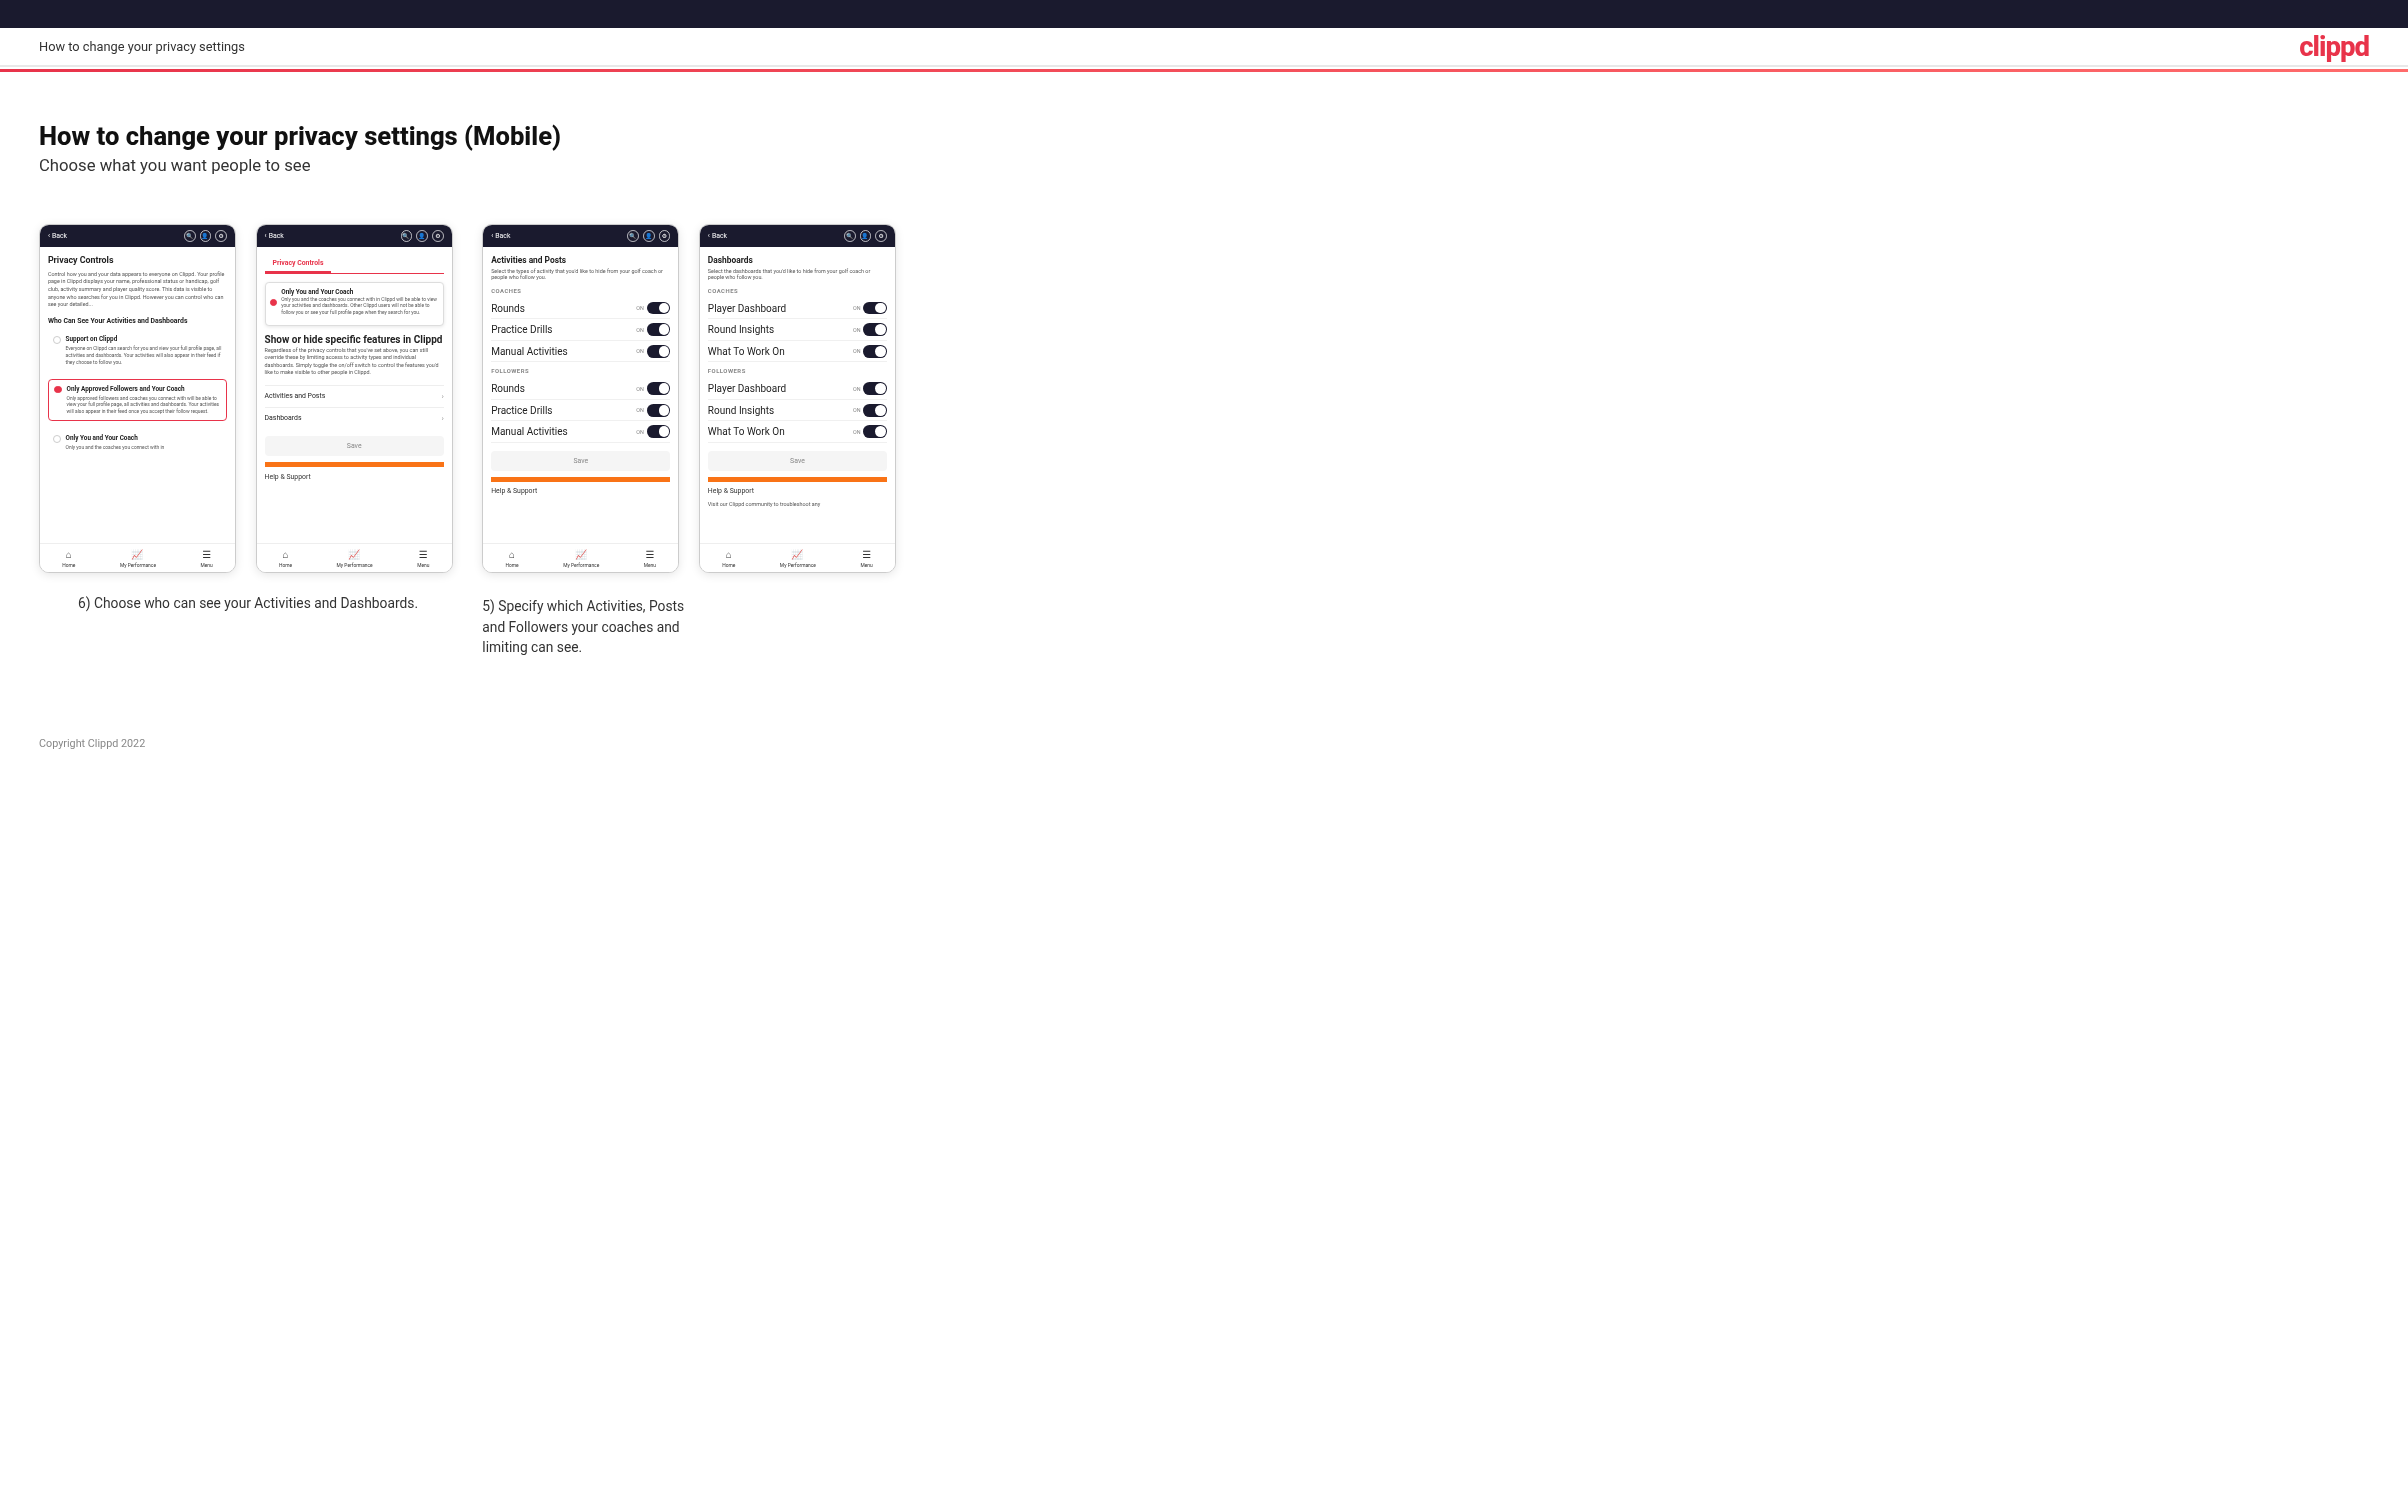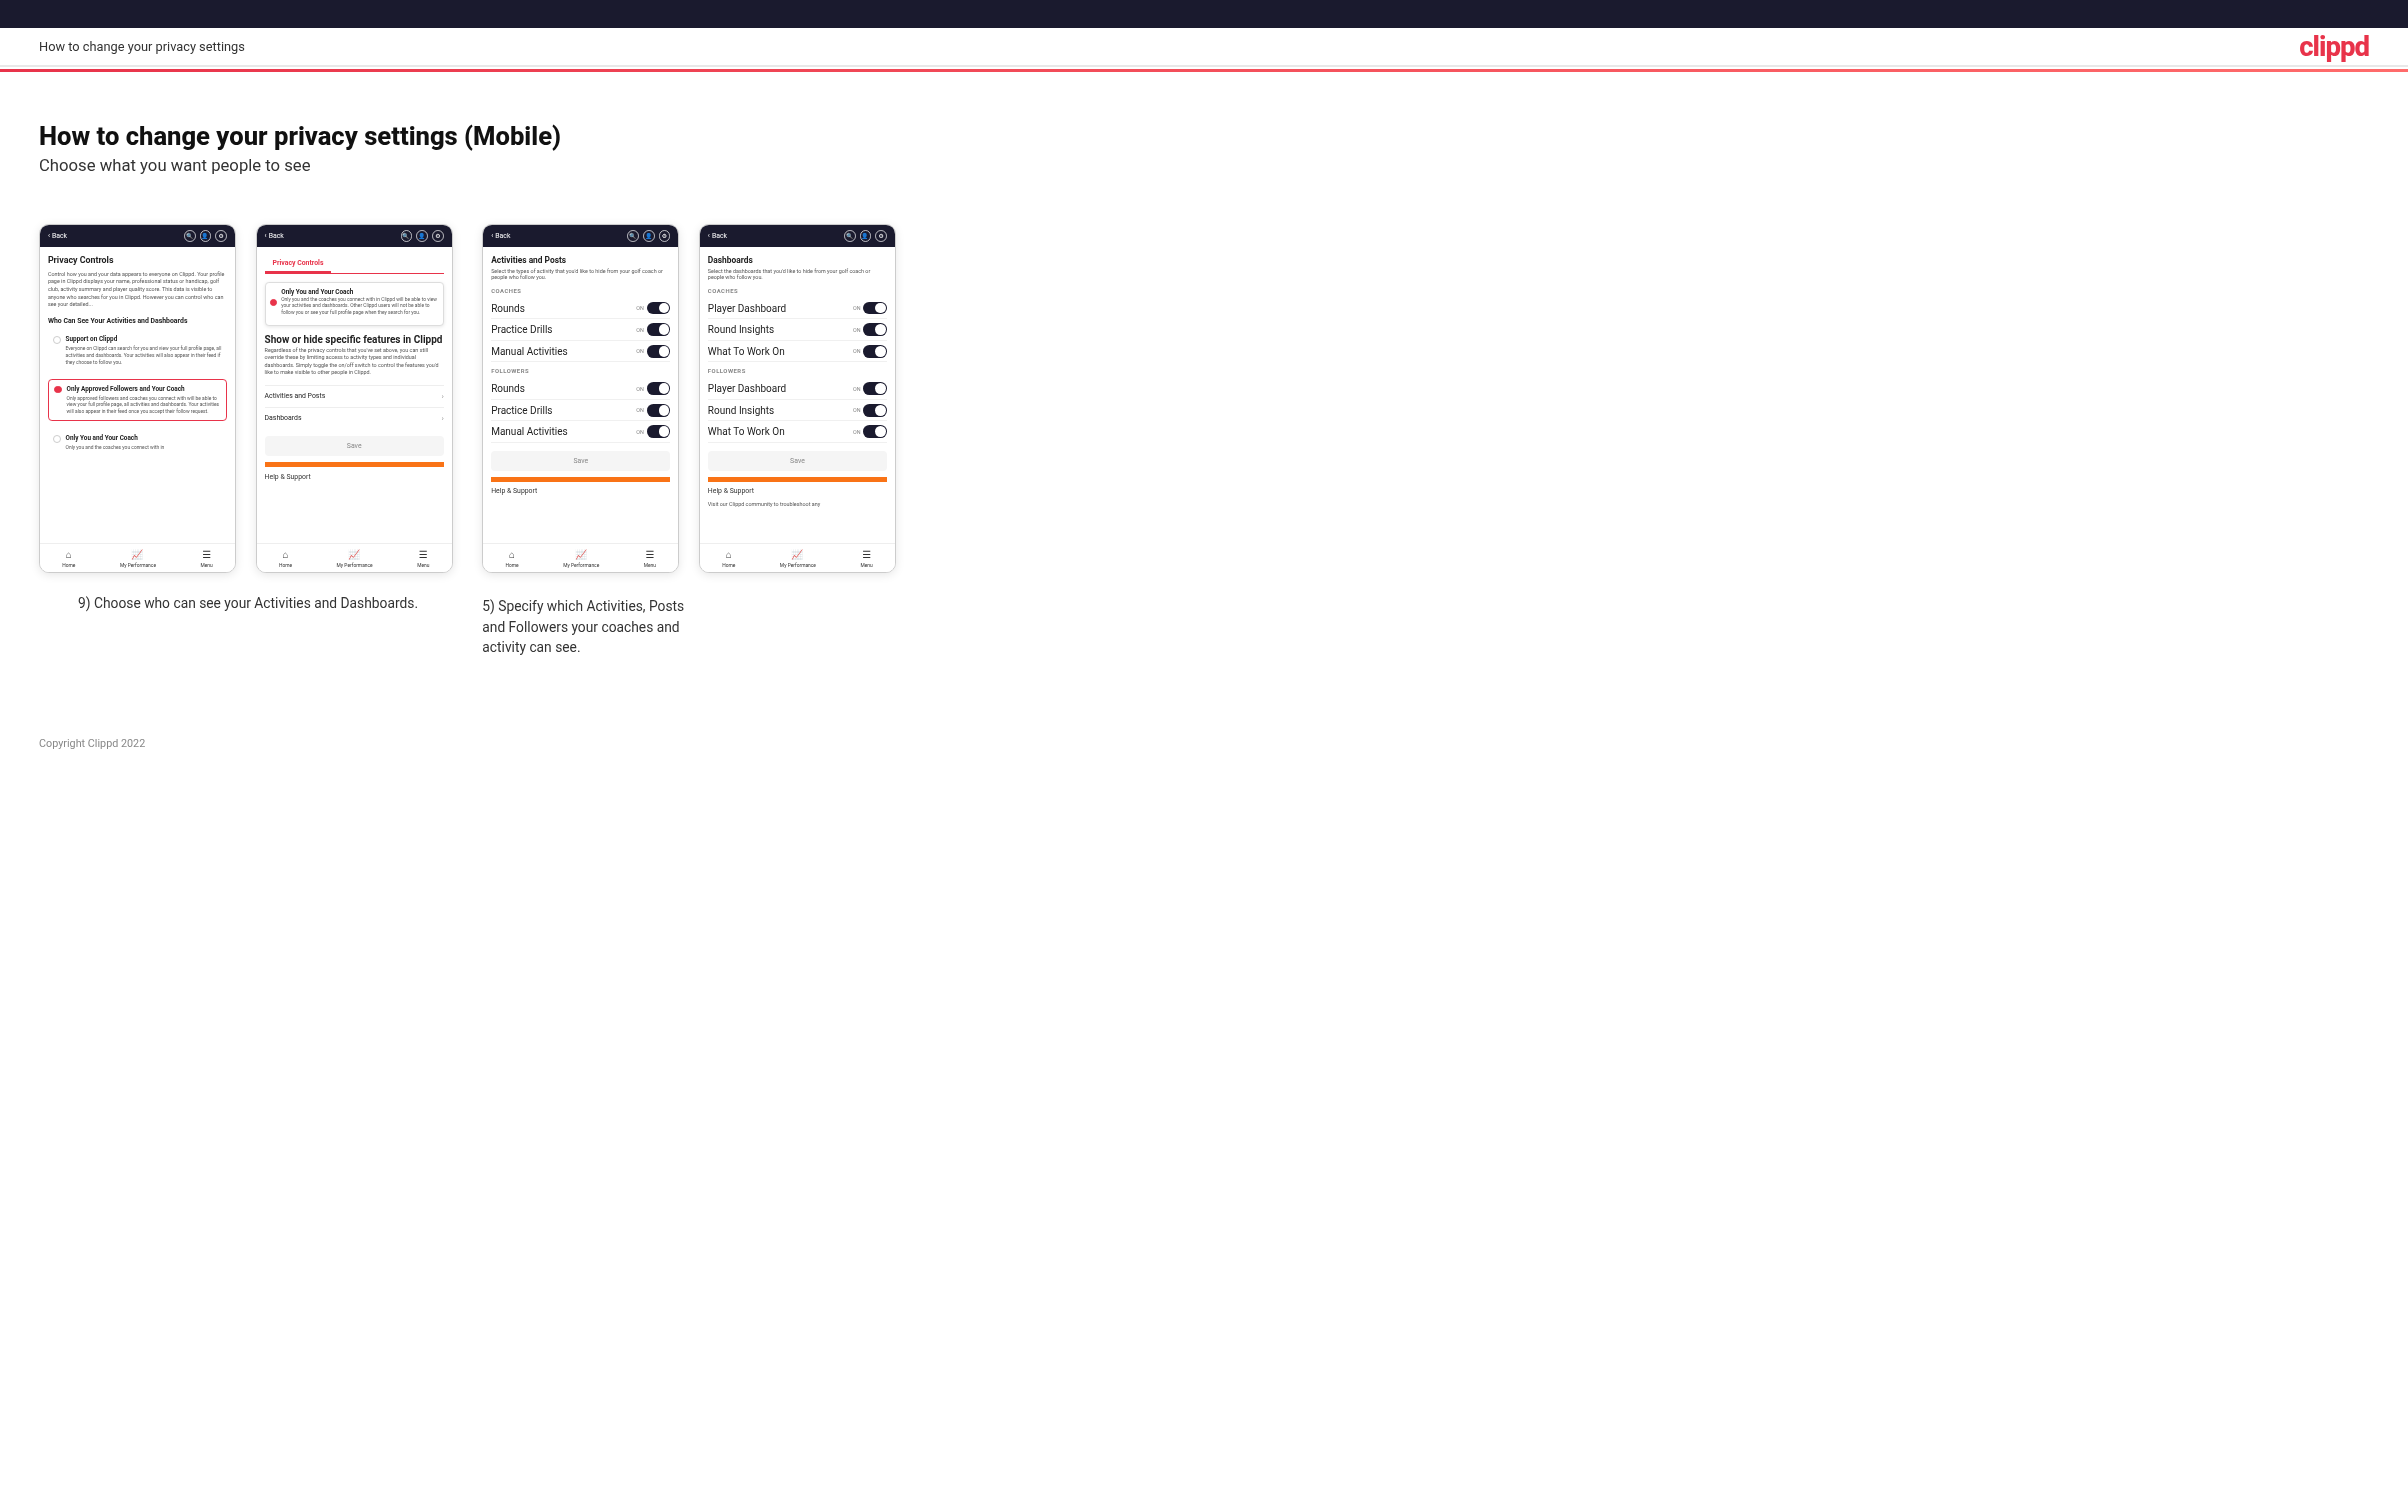--- a/index.html
+++ b/index.html
@@ -526,21 +526,21 @@
             </div>
             <div class="nav-item">
               <span class="nav-icon">☰</span>
               <span class="nav-label">Menu</span>
             </div>
           </div>
         </div>
 
       </div>
 
-      <div class="caption-left">9) Choose who can see your Activities and Dashboards.</div>
+      <div class="caption-left">6) Choose who can see your Activities and Dashboards.</div>
     </div>
 
     <div class="right-section">
       <div class="phones-pair">
 
         <div class="phone">
           <div class="phone-header">
             <span class="back-btn">‹ <span>Back</span></span>
             <div class="icons">
               <div class="icon-circle">🔍</div>
@@ -698,21 +698,21 @@
               <span class="nav-label">Menu</span>
             </div>
           </div>
         </div>
 
       </div>
 
       <div class="caption-right">
         <span>5) Specify which Activities, Posts</span><br>
         <span>and Followers your  coaches and</span><br>
-        <span>activity can see.</span>
+        <span>limiting can see.</span>
       </div>
     </div>
 
   </div>
 </div>
 
 <div class="footer">
   <span>Copyright Clippd 2022</span>
 </div>
 

